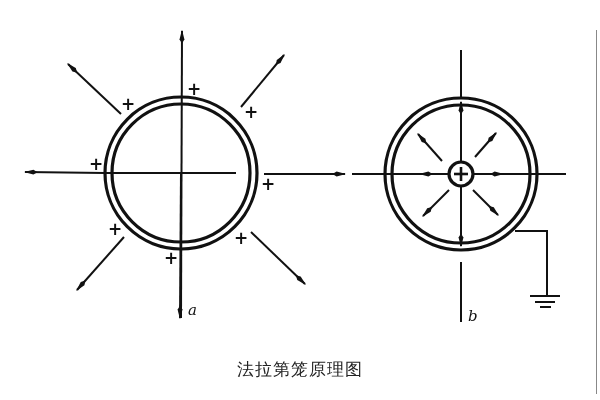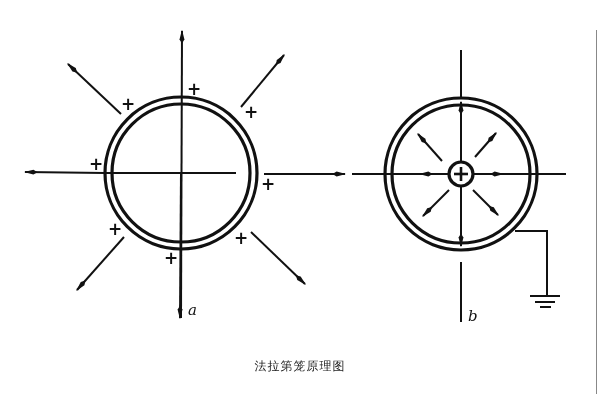--- a/index.html
+++ b/index.html
@@ -4,21 +4,21 @@
 <style>
   html, body { margin: 0; padding: 0; background: #ffffff; }
   body { width: 600px; height: 400px; position: relative; overflow: hidden;
          font-family: "DejaVu Serif", serif; }
   #diagram { position: absolute; left: 0; top: 0; width: 600px; height: 400px; }
   .ln { stroke: #111; stroke-width: 2; fill: none; }
   .thick { stroke: #111; stroke-width: 3.2; fill: none; }
   .lbl { font-family: "DejaVu Serif", serif; font-style: italic; font-size: 15px; fill: #111; }
   .plus { font-family: "DejaVu Sans", sans-serif; font-size: 17px; font-weight: bold; fill: #111; }
   .caption { position: absolute; left: 0; width: 600px; top: 358px; text-align: center;
-             font-family: "DejaVu Serif", serif; font-size: 12px; color: #222; letter-spacing: 1px; }
+             font-family: "DejaVu Serif", serif; font-size: 17px; color: #222; letter-spacing: 1px; }
   .edge { position: absolute; left: 596px; top: 30px; width: 1px; height: 364px; background: #888; }
 </style>
 </head>
 <body>
 
 <svg id="diagram" viewBox="0 0 600 400" xmlns="http://www.w3.org/2000/svg">
   <defs>
     <marker id="arr" viewBox="0 0 20 8" refX="18" refY="4" markerWidth="14" markerHeight="6" orient="auto" markerUnits="userSpaceOnUse">
       <path d="M0,4 L6,0.5 L20,4 L6,7.5 Z" fill="#111"></path>
     </marker>

